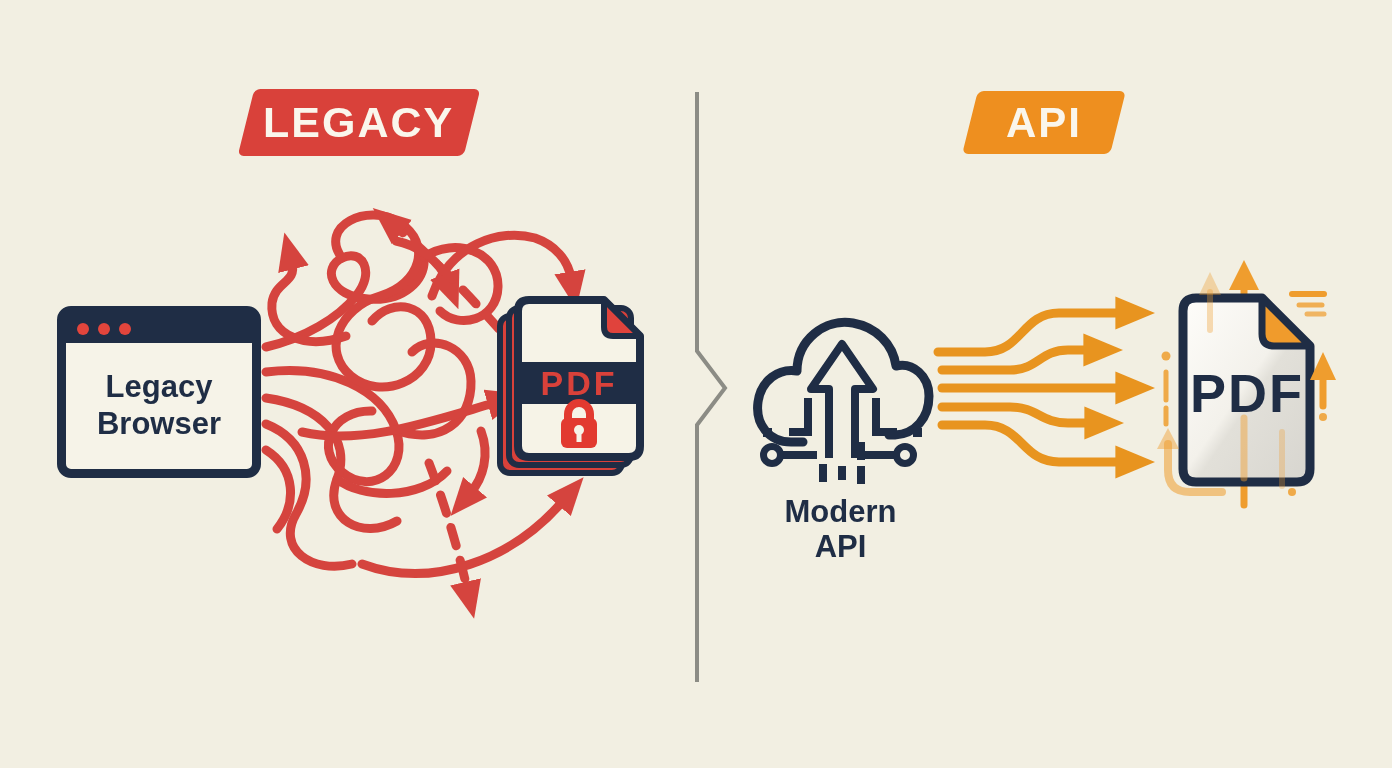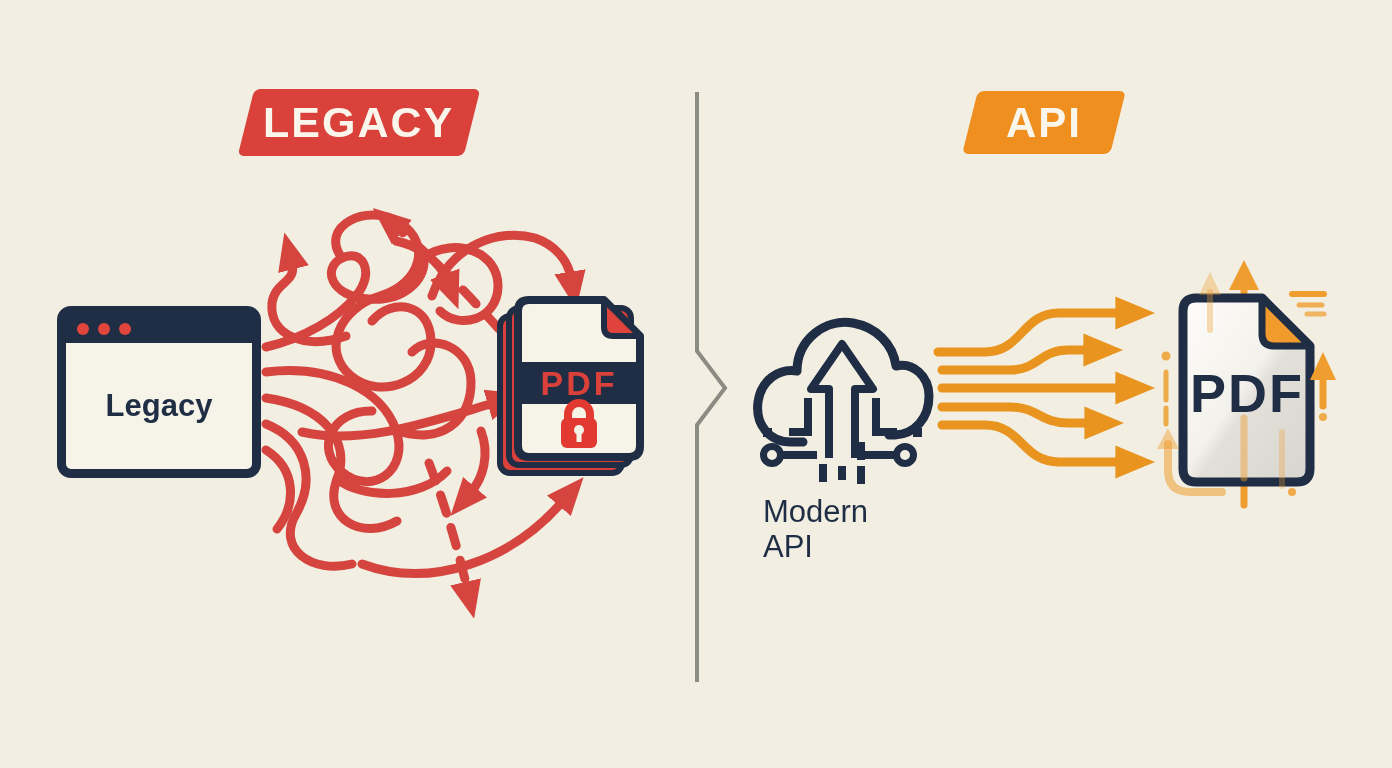--- a/index.html
+++ b/index.html
@@ -32,22 +32,22 @@
     gap:9px;padding-left:11px;flex:0 0 auto;
   }
   .browser-dot{width:12px;height:12px;border-radius:50%;background:#e2453c;}
   .browser-body{
     flex:1;display:flex;align-items:center;justify-content:center;
     text-align:center;color:#1f2d45;font-weight:700;font-size:31px;line-height:1.18;
   }
 
   
   .cloud-caption{
-    position:absolute;left:763px;top:494px;width:155px;
-    color:#1f2d45;font-weight:400;font-size:31px;line-height:1.13;
+    position:absolute;left:763px;top:494px;width:155px;text-align:center;
+    color:#1f2d45;font-weight:700;font-size:31px;line-height:1.13;
   }
 </style>
 </head>
 <body>
 
 <div class="canvas">
 
   <div class="badge badge-legacy">
     <span>LEGACY</span>
   </div>
@@ -62,20 +62,21 @@
 
   <div class="browser">
     <div class="browser-titlebar">
       <div class="browser-dot"></div>
       <div class="browser-dot"></div>
       <div class="browser-dot"></div>
     </div>
     <div class="browser-body">
       <div>
         <div>Legacy</div>
+        <div>Browser</div>
       </div>
     </div>
   </div>
 
   <svg class="layer" viewBox="0 0 1392 768">
     <defs>
       <marker id="redhead" viewBox="0 0 12 10" markerWidth="4.2" markerHeight="3.7" refX="2" refY="5" orient="auto" markerUnits="strokeWidth">
         <path d="M0,0 L12,5 L0,10 Z" fill="#d5443e"></path>
       </marker>
     </defs>

